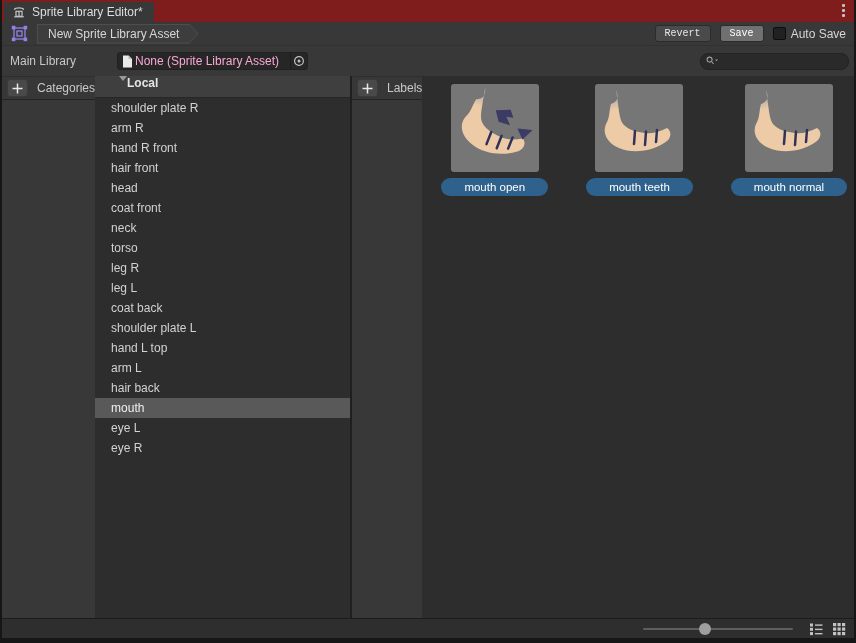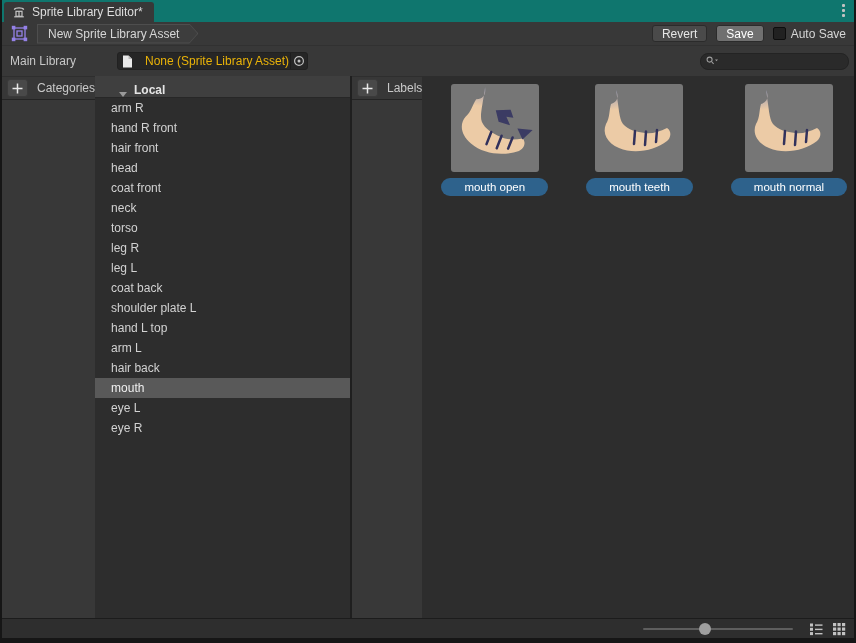--- a/index.html
+++ b/index.html
@@ -15,21 +15,21 @@
     background:#161616;
     font-family:"Liberation Sans","DejaVu Sans",sans-serif;
     font-size:12px;color:#d4d4d4;
     -webkit-font-smoothing:antialiased;
   }
   .window{
     position:absolute;left:2px;right:2px;top:0;bottom:5px;
     display:flex;flex-direction:column;background:#383838;
   }
   
-  .tabbar{height:22px;background:#0f766e;position:relative;display:flex;align-items:flex-end;flex:0 0 auto;}
+  .tabbar{height:22px;background:#7f1d1d;position:relative;display:flex;align-items:flex-end;flex:0 0 auto;}
   .tab{
     margin-left:2px;height:20px;display:inline-flex;align-items:center;gap:6px;
     padding:0 11px 0 8px;background:#383838;border-radius:3px 3px 0 0;color:#dedede;
   }
   .kebab{position:absolute;right:9px;top:4px;display:flex;flex-direction:column;gap:2px;cursor:pointer;}
   .kebab i{width:3px;height:3px;background:#c2c2c2;border-radius:1px;display:block;}
   
   .toolbar{
     height:24px;background:#383838;display:flex;align-items:center;
     padding:0 8px 0 9px;border-bottom:1px solid #313131;flex:0 0 auto;
@@ -40,38 +40,38 @@
     clip-path:polygon(0 0,calc(100% - 9px) 0,100% 50%,calc(100% - 9px) 100%,0 100%);
   }
   .crumb-inner{
     height:18px;margin:1px;background:#3d3d3d;display:inline-flex;align-items:center;
     padding:0 18px 0 10px;color:#d6d6d6;
     clip-path:polygon(0 0,calc(100% - 8px) 0,100% 50%,calc(100% - 8px) 100%,0 100%);
   }
   .tb-spacer{flex:1;}
   .btn{
     height:17px;padding:0 9px;border-radius:3px;border:1px solid #2b2b2b;
-    color:#e6e6e6;font-size:12px;display:inline-flex;align-items:center;cursor:pointer;
-    font-family:Liberation Sans, sans-serif;
+    color:#e6e6e6;font-size:10px;display:inline-flex;align-items:center;cursor:pointer;
+    font-family:Liberation Mono, monospace;
   }
   .btn-revert{background:#4a4a4a;margin-right:9px;}
   .btn-save{background:#707070;color:#ffffff;}
   .checkbox{
     width:13px;height:13px;background:#212121;border:1px solid #0d0d0d;border-radius:2px;
     margin-left:9px;display:inline-block;cursor:pointer;
   }
   .autosave-label{margin-left:5px;color:#d6d6d6;}
   
   .mainrow{height:30px;background:#383838;display:flex;align-items:center;padding:0 5px 0 8px;flex:0 0 auto;}
   .mainrow-label{width:107px;color:#c8c8c8;}
   .object-field{
     width:191px;height:18px;background:#262626;border-radius:3px;display:flex;align-items:center;
     padding-left:4px;cursor:pointer;overflow:hidden;border:1px solid #212121;
   }
-  .object-field .value{flex:1;color:#eab308;margin-left:12px;white-space:nowrap;overflow:hidden;}
+  .object-field .value{flex:1;color:#f9a8d4;margin-left:2px;white-space:nowrap;overflow:hidden;}
   .object-picker{
     width:17px;height:100%;display:flex;align-items:center;justify-content:center;
     border-left:1px solid #1d1d1d;cursor:pointer;flex:0 0 auto;
   }
   .searchbox{
     margin-left:auto;width:149px;height:17px;background:#2a2a2a;border:1px solid #232323;
     border-radius:8px;display:flex;align-items:center;padding:0 6px 0 5px;
   }
   .searchbox input{
     flex:1;background:transparent;border:none;outline:none;color:#d8d8d8;
@@ -86,21 +86,21 @@
     display:flex;align-items:center;padding-left:5px;gap:9px;flex:0 0 auto;
   }
   .plus-btn{
     width:21px;height:18px;background:#494949;border:1px solid #3a3a3a;border-radius:3px;
     display:flex;align-items:center;justify-content:center;cursor:pointer;
   }
   .panel-title{color:#c9c9c9;}
   .panel-body{flex:1;background:#2d2d2d;min-height:0;overflow:hidden;}
   
   .group-row{
-    height:22px;background:#3f3f3f;display:flex;align-items:flex-end;gap:7px;padding-left:24px;
+    height:22px;background:#3f3f3f;display:flex;align-items:flex-start;padding-left:24px;
     border-bottom:1px solid #272727;cursor:pointer;
   }
   .group-row b{color:#e4e4e4;font-weight:bold;}
   .tri-down{
     width:0;height:0;border-left:4px solid transparent;border-right:4px solid transparent;
     border-top:5px solid #9a9a9a;display:inline-block;
   }
   .cat-item{height:20px;line-height:20px;padding-left:16px;color:#d2d2d2;cursor:pointer;white-space:nowrap;}
   .cat-item.selected{background:var(--selection-gray);color:#f0f0f0;}
   
@@ -221,20 +221,23 @@
         </span>
         <span class="panel-title">Categories</span>
       </div>
       <div class="panel-body">
         <div class="group-row">
           <span class="tri-down"></span>
           <b>Local</b>
         </div>
         <div>
             <div class="cat-item">
+    <span>shoulder plate R</span>
+  </div>
+            <div class="cat-item">
     <span>arm R</span>
   </div>
             <div class="cat-item">
     <span>hand R front</span>
   </div>
             <div class="cat-item">
     <span>hair front</span>
   </div>
             <div class="cat-item">
     <span>head</span>

